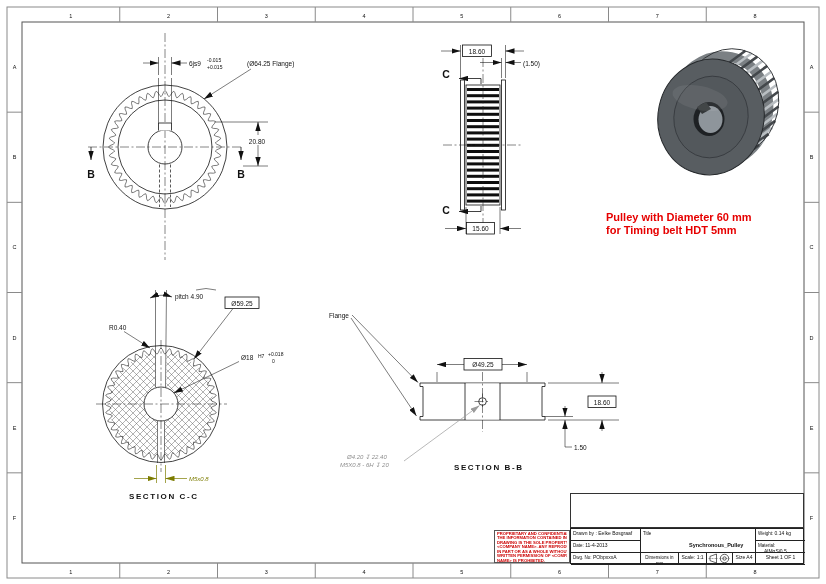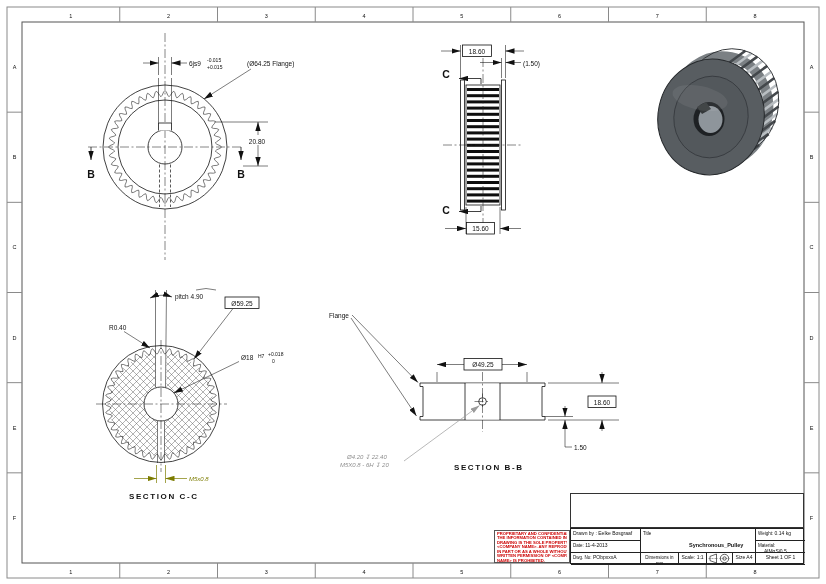--- a/index.html
+++ b/index.html
@@ -406,14 +406,18 @@
   <div id="proprietary" class="abs">
       <div class="pline">PROPRIETARY AND CONFIDENTIAL</div>
       <div class="pline">THE INFORMATION CONTAINED IN THIS</div>
       <div class="pline">DRAWING IS THE SOLE PROPERTY OF</div>
       <div class="pline">&lt;COMPANY NAME&gt;. ANY REPRODUCTION</div>
       <div class="pline">IN PART OR AS A WHOLE WITHOUT THE</div>
       <div class="pline">WRITTEN PERMISSION OF &lt;COMPANY</div>
       <div class="pline">NAME&gt; IS PROHIBITED.</div>
     </div>
 
+  <div id="rednote" class="abs">
+    <div class="rl" style="color: rgb(230, 0, 0);">Pulley with Diameter 60 mm</div>
+    <div class="rl" style="color: rgb(230, 0, 0);">for Timing belt HDT 5mm</div>
+  </div>
 
 </div>
 
 </body></html>

